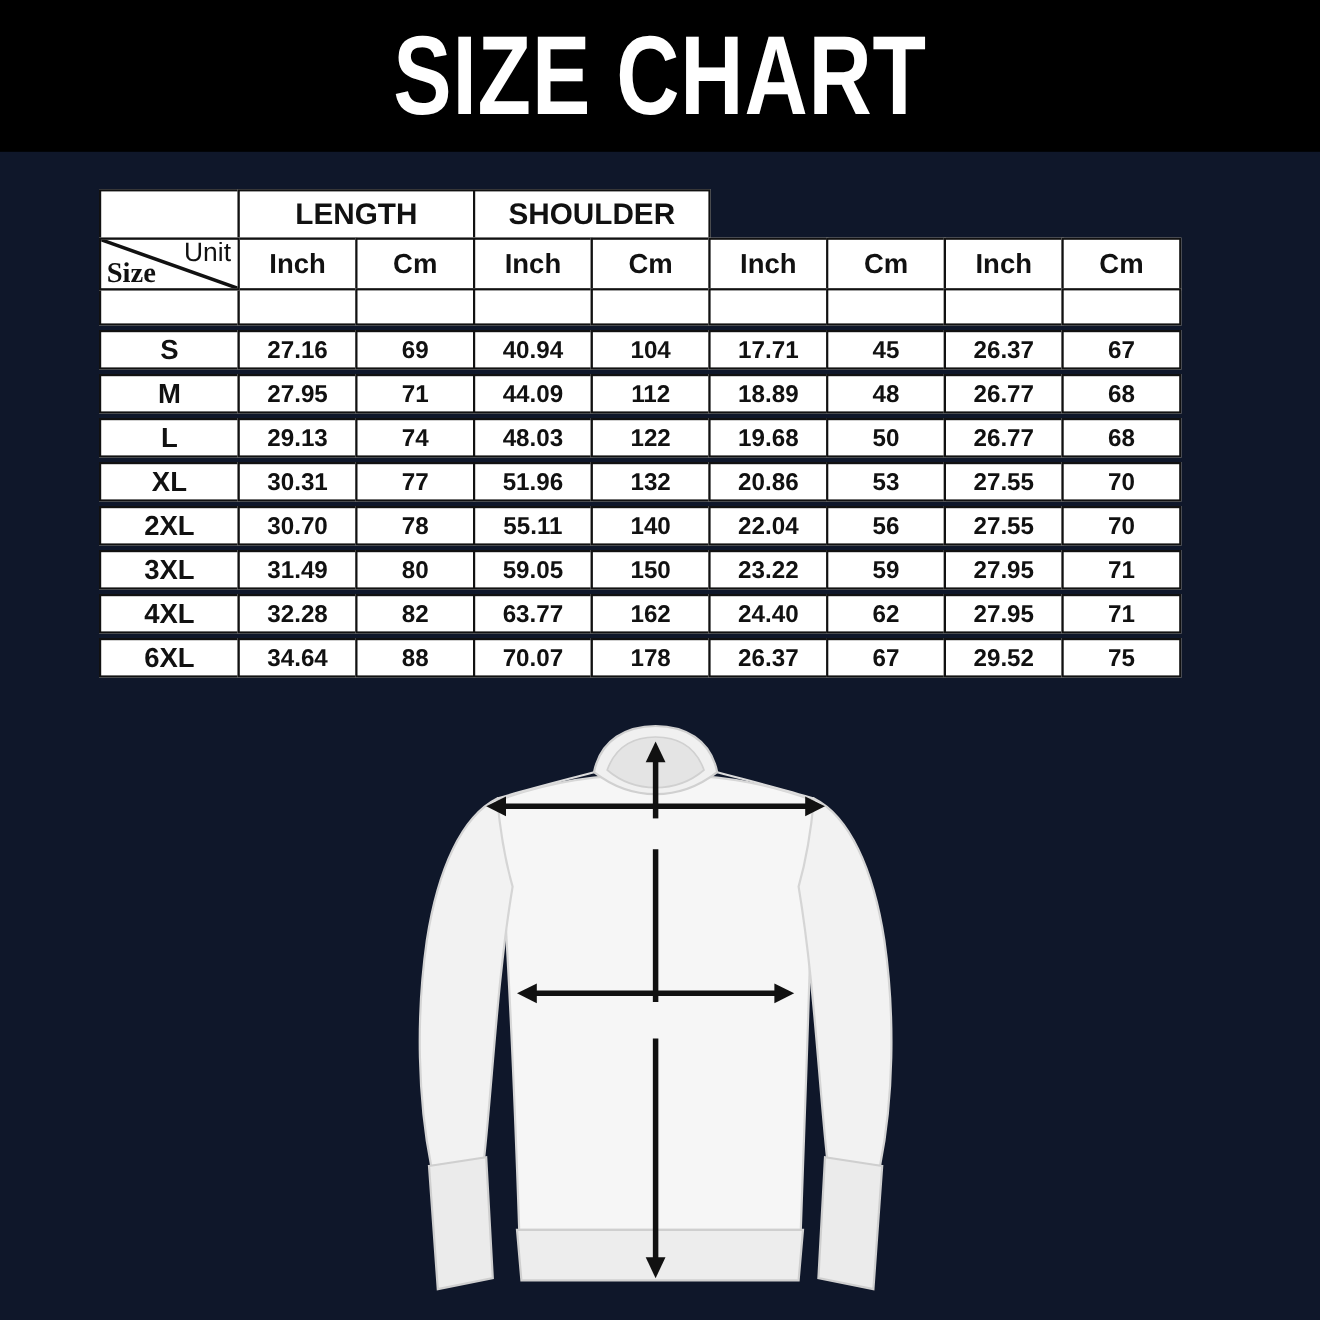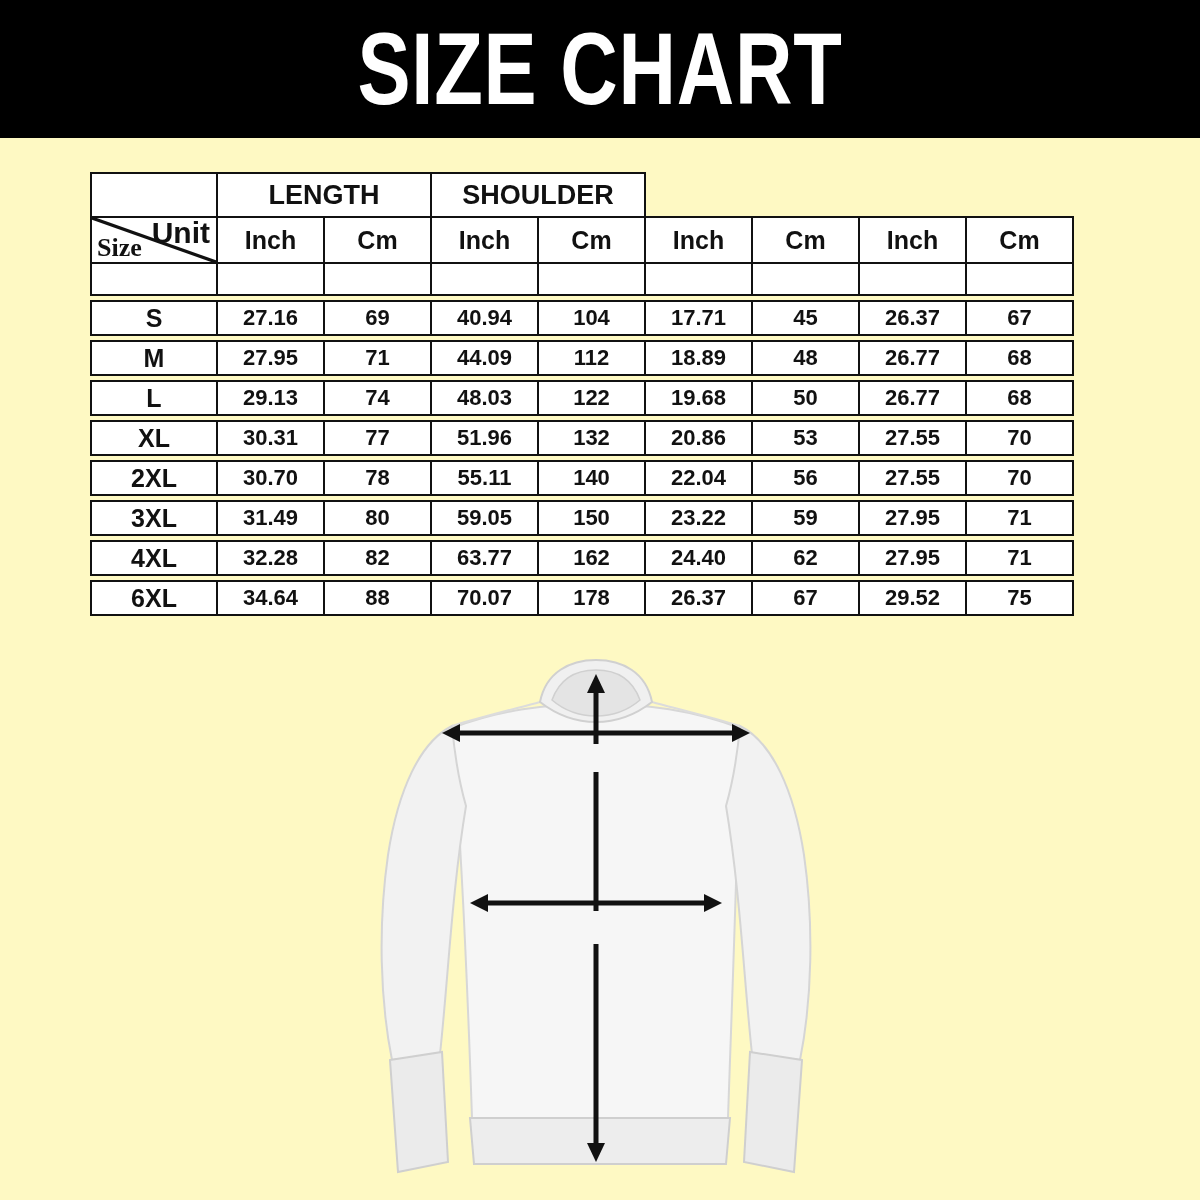--- a/index.html
+++ b/index.html
@@ -1,18 +1,18 @@
 <!DOCTYPE html>
 <html><head>
 <meta charset="utf-8">
 <style>
   html,body{margin:0;padding:0;background:#ffffff;}
   .page{
     position:relative;width:1200px;height:1200px;overflow:hidden;
-    font-family:"Liberation Sans","DejaVu Sans",sans-serif;color:#111;background:#fef9c3;
+    font-family:"Liberation Sans","DejaVu Sans",sans-serif;color:#111;background:#0f172a;
   }
   
   .banner{position:absolute;left:0;top:0;width:1200px;height:138px;background:#000;
     display:flex;align-items:center;justify-content:center;}
   .banner h1{margin:0;color:#fff;font-size:102px;font-weight:bold;letter-spacing:1px;
     transform:scaleX(0.78);transform-origin:center;white-space:nowrap;line-height:1;}
   
   .size-table{position:absolute;left:90px;top:172px;}
   .trow{display:flex;}
   .trow + .trow{margin-top:-2px;}
@@ -23,21 +23,21 @@
   .c0{width:128px;}
   .cw{width:109px;}
   .span2{width:216px;}
   .hrow1 .cell{height:46px;font-size:27px;}
   .hrow2 .cell{height:48px;font-size:25px;}
   .erow .cell{height:34px;}
   .drow .cell{height:36px;font-size:22px;}
   .drow .c0{font-size:25px;}
   .corner{position:relative;padding:0;}
   .corner svg{position:absolute;left:0;top:0;width:100%;height:100%;}
-  .corner .unit{position:absolute;top:0px;right:6px;font-size:30px;font-weight:bold;line-height:1;}
+  .corner .unit{position:absolute;top:0px;right:6px;font-size:24px;font-weight:normal;line-height:1;}
   .corner .size{position:absolute;bottom:1px;left:5px;font-size:26px;font-weight:bold;line-height:1;font-family:Liberation Serif, serif;}
   
   .diagram{position:absolute;left:0;top:640px;width:1200px;height:560px;}
   .diagram svg{position:absolute;left:340px;top:10px;}
 </style>
 </head>
 <body>
 
 <div class="page">
 

